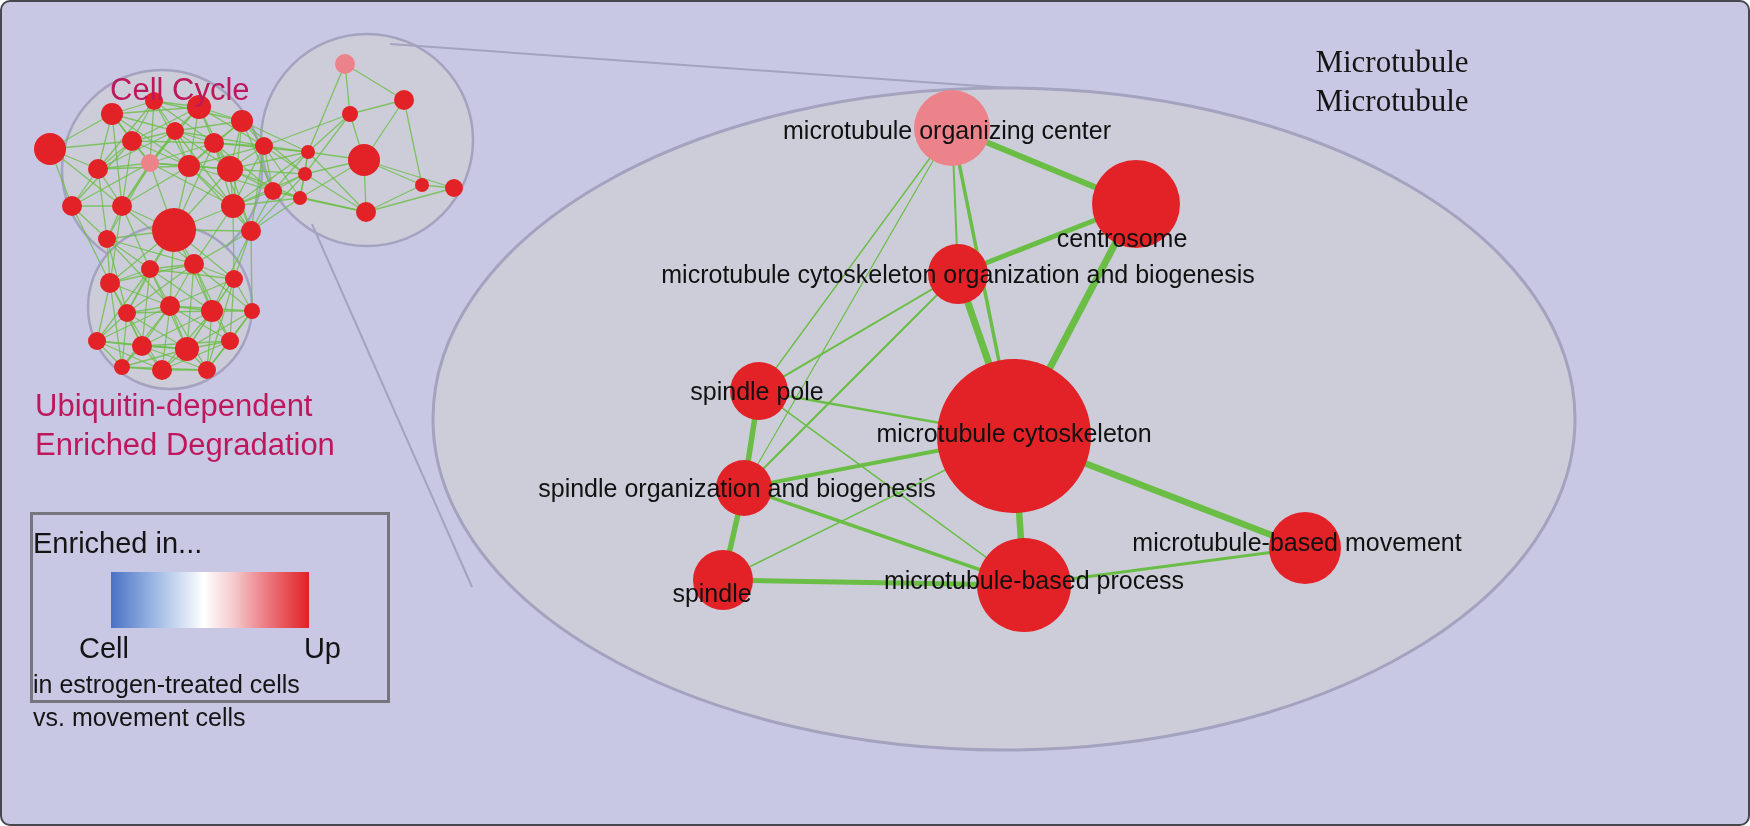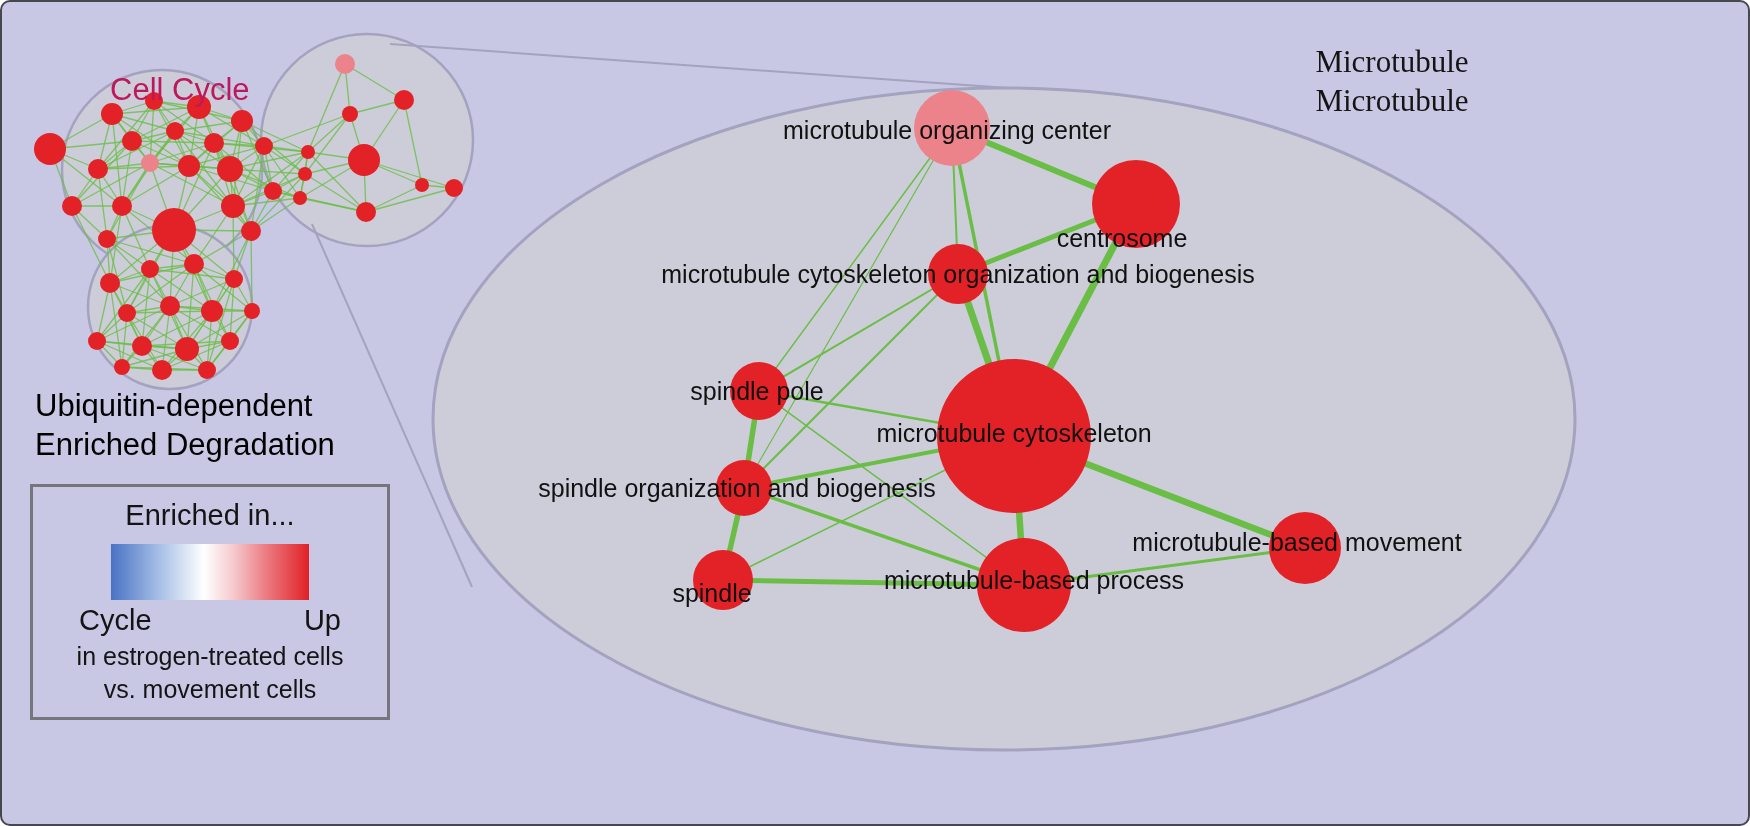--- a/index.html
+++ b/index.html
@@ -3,21 +3,21 @@
 <meta charset="utf-8">
 <style>
   html,body{margin:0;padding:0;background:#ffffff;font-family:"Liberation Sans",sans-serif;}
   .canvas{position:relative;width:1750px;height:826px;border:2px solid #47474f;border-radius:10px;overflow:hidden;box-sizing:border-box;}
   svg{position:absolute;left:0;top:0;}
   svg text{font-family:"Liberation Sans",sans-serif;}
   .overlay{position:absolute;}
   .cell-cycle-label{left:108px;top:46px;font-size:31px;}
   .microtubule-title{left:1258px;top:40px;width:264px;text-align:center;font-size:31px;line-height:39px;color:#141414;font-family:Liberation Serif, serif;}
   .ubiquitin-label{left:33px;top:384px;font-size:31px;line-height:39px;}
-  .legend{left:28px;top:482px;width:360px;height:236px;border:3px solid #75757e;box-sizing:border-box;text-align:center;color:#141414;}
+  .legend{left:28px;top:510px;width:360px;height:191px;border:3px solid #75757e;box-sizing:border-box;text-align:left;color:#141414;}
   .legend-title{margin-top:12px;font-size:29px;}
   .legend-bar{width:198px;height:56px;margin:12px auto 0;}
   .legend-ends{display:flex;justify-content:space-between;padding:0 46px;font-size:29px;margin-top:4px;}
   .legend-caption{font-size:25px;line-height:33px;margin-top:3px;}
 </style>
 </head>
 <body>
 
 <div class="canvas" style="background: rgb(200, 200, 228); border-color: rgb(71, 71, 79);">
 
@@ -346,30 +346,30 @@
       <text x="1032" y="587" text-anchor="middle" font-size="25" fill="#111111">microtubule-based process</text>
     </svg>
 
   <div class="overlay cell-cycle-label gray-title" style="color: #be185d; margin-top: 24px;">Cell Cycle</div>
 
   <div class="overlay microtubule-title">
     <div>Microtubule</div>
     <div>Microtubule</div>
   </div>
 
-  <div class="overlay ubiquitin-label gray-title" style="color: #000000;">
+  <div class="overlay ubiquitin-label gray-title" style="color: #be185d;">
     <div>Ubiquitin-dependent</div>
     <div>Enriched Degradation</div>
   </div>
 
   <div class="overlay legend" style="border-color: rgb(117, 117, 126);">
     <div class="legend-title">Enriched in...</div>
     <div class="legend-bar" style="background: linear-gradient(to right, rgb(74, 114, 196) 0%, rgb(157, 184, 228) 22%, rgb(255, 255, 255) 47%, rgb(245, 201, 204) 62%, rgb(236, 125, 132) 78%, rgb(224, 33, 37) 100%);"></div>
     <div class="legend-ends">
-      <span>Cycle</span>
+      <span>Cell</span>
       <span>Up</span>
     </div>
     <div class="legend-caption">
       <div>in estrogen-treated cells</div>
       <div>vs. movement cells</div>
     </div>
   </div>
 
 </div>
 

